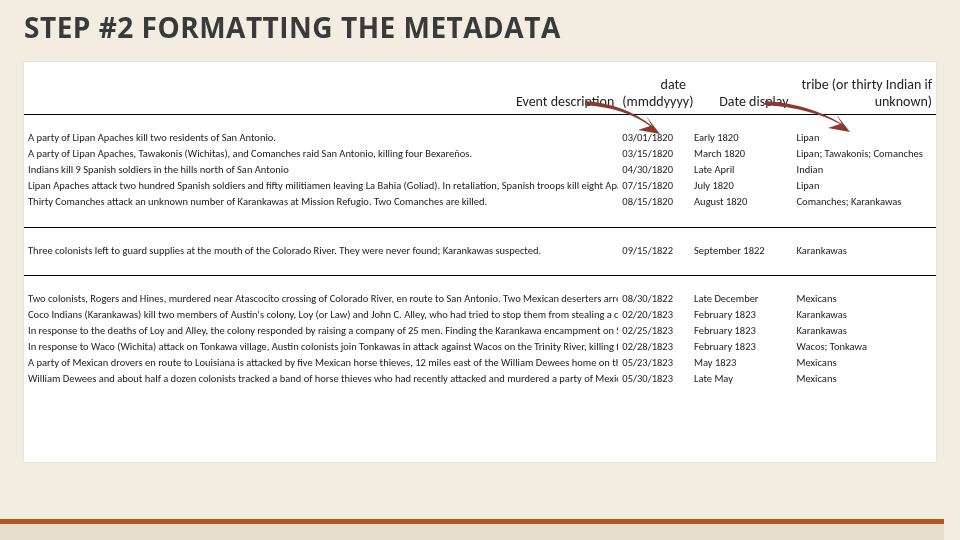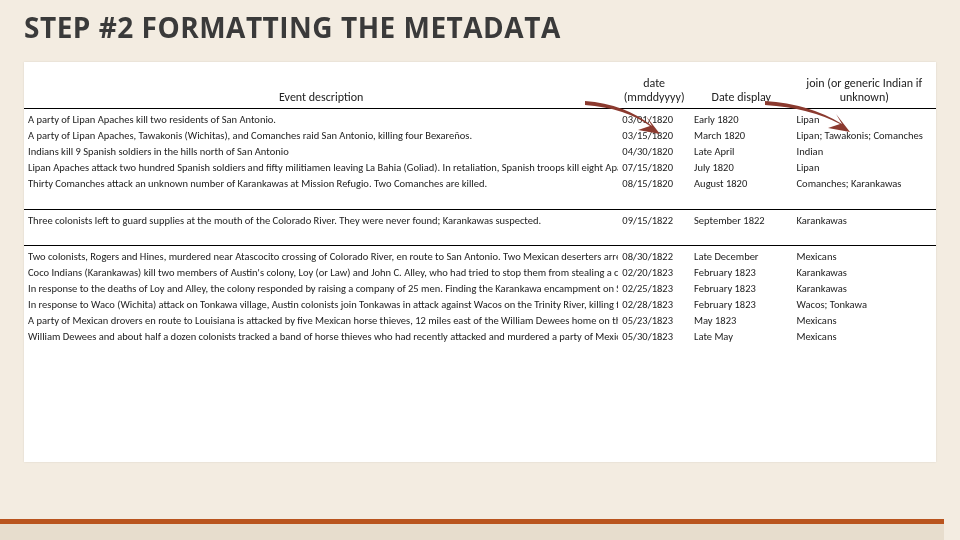--- a/index.html
+++ b/index.html
@@ -40,41 +40,41 @@
   }
   table {
     border-collapse: collapse;
     width: 100%;
     table-layout: fixed;
     font-size: 10.5px;
     color: #222;
     font-family: Calibri, "Segoe UI", Arial, sans-serif;
   }
   thead th {
-    text-align: center;
+    text-align: right;
     font-weight: 400;
     vertical-align: bottom;
     padding: 14px 4px 4px 4px;
     border-bottom: 1.5px solid #000;
-    font-size: 12px;
+    font-size: 14px;
   }
   col.c-desc  { width: 580px; }
   col.c-date  { width: 70px; }
   col.c-disp  { width: 100px; }
   col.c-tribe { width: 140px; }
   tbody td {
     padding: 1.5px 4px;
     vertical-align: top;
     white-space: nowrap;
     overflow: hidden;
     text-overflow: clip;
   }
   tbody tr.sep td {
     border-top: 1px solid #000;
-    padding-top: 4px;
+    padding-top: 16px;
   }
   tbody tr.gap td {
     height: 14px;
   }
   
   .arrow {
     position: absolute;
     pointer-events: none;
   }
   .arrow svg path {
@@ -108,21 +108,21 @@
         <col class="c-desc">
           <col class="c-date">
           <col class="c-disp">
           <col class="c-tribe">
       </colgroup>
       <thead>
         <tr>
           <th>Event description</th>
           <th>date (mmddyyyy)</th>
           <th>Date display</th>
-          <th>join (or generic Indian if unknown)</th>
+          <th>tribe (or thirty Indian if unknown)</th>
         </tr>
       </thead>
       <tbody id="tb">
           <tr class="sep">
             <td>A party of Lipan Apaches kill two residents of San Antonio.</td>
             <td>03/01/1820</td>
             <td>Early 1820</td>
             <td>Lipan</td>
           </tr>
           <tr>

